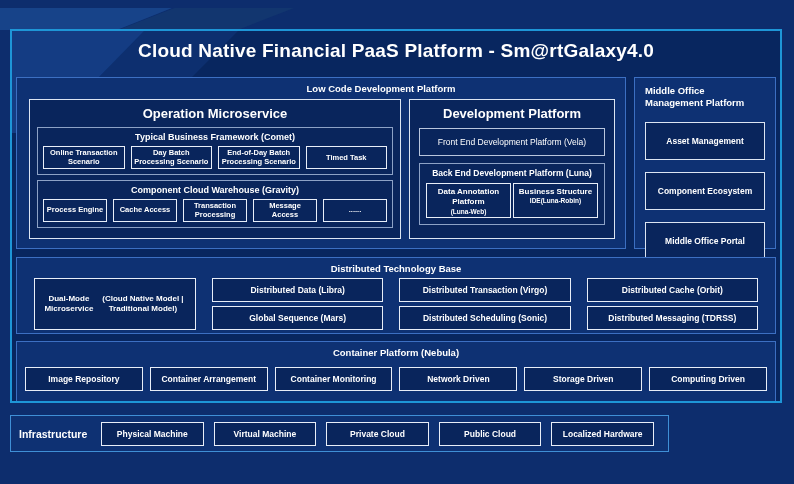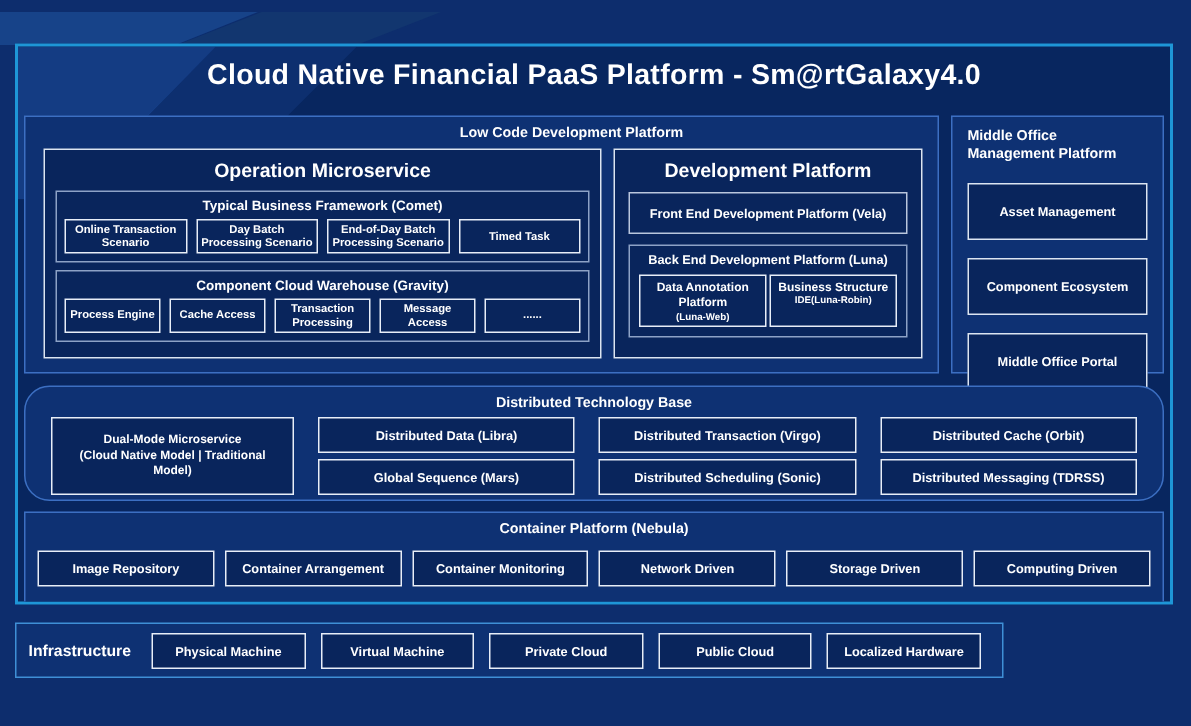--- a/index.html
+++ b/index.html
@@ -43,42 +43,42 @@
   .group + .group { margin-top:5px; }
   .group-label { text-align:center; font-size:9px; font-weight:bold; padding:2px 0 4px; }
   .leaf-row { display:flex; gap:6px; }
   .leaf { flex:1; background:#09255c; border:1px solid #e8eef8; display:flex;
     align-items:center; justify-content:center; text-align:center;
     font-size:7.5px; font-weight:bold; line-height:1.25; min-height:22px; padding:1px 2px; }
 
   .dev-platform { flex:1; height:140px; }
   .vela { height:28px; margin:1px 2px 0; border:1px solid #b9c6dd; background:#09255c;
     display:flex; align-items:center; justify-content:center;
-    font-size:8.5px; font-weight:bold; text-align:center; }
+    font-size:8.5px; font-weight:normal; text-align:center; }
   .luna { margin:7px 2px 0; border:1px solid #8da2c6; padding:2px 6px 6px; }
   .luna-label { text-align:center; font-size:8.5px; font-weight:bold; padding:2px 0 5px; }
   .luna-row { display:flex; gap:2px; }
   .luna-item { flex:1; border:1px solid #e8eef8; background:#09255c;
     text-align:center; padding:3px 2px 2px; }
   .luna-name { font-size:8px; font-weight:bold; line-height:1.3; }
   .luna-sub { font-size:6.5px; font-weight:bold; }
 
   
   .middle-office { left:622px; top:46px; width:142px; height:172px; padding:7px 10px; }
   .mo-label { font-size:9.5px; font-weight:bold; line-height:1.3; }
   .mo-item { height:38px; margin-top:12px; background:#09255c; border:1px solid #dce5f2;
     display:flex; align-items:center; justify-content:center;
     font-size:8.5px; font-weight:bold; text-align:center; }
   .mo-item:first-of-type { margin-top:10px; }
 
   
-  .distributed { left:4px; top:226px; width:760px; height:77px;border-radius:17px; }
+  .distributed { left:4px; top:226px; width:760px; height:77px; }
   .dist-row { display:flex; gap:16px; padding:4px 17px 0; height:56px; }
   .dual-mode { width:162px; background:#09255c; border:1px solid #e8eef8;
-    display:flex; flex-direction:column; align-items:center; justify-content:center;
+    display:flex; flex-direction:row; align-items:center; justify-content:center;
     text-align:center; font-size:8px; font-weight:bold; line-height:1.3; padding:2px 6px; }
   .dist-col { flex:1; display:flex; flex-direction:column; gap:4px; }
   .dist-cell { flex:1; background:#09255c; border:1px solid #e8eef8; display:flex;
     align-items:center; justify-content:center; font-size:8.5px; font-weight:bold; }
 
   
   .container-platform { left:4px; top:310px; width:760px; height:69px; }
   .cp-row { display:flex; gap:7px; padding:9px 8px 0; }
   .cp-item { flex:1; height:24px; background:#09255c; border:1px solid #e8eef8;
     display:flex; align-items:center; justify-content:center;

